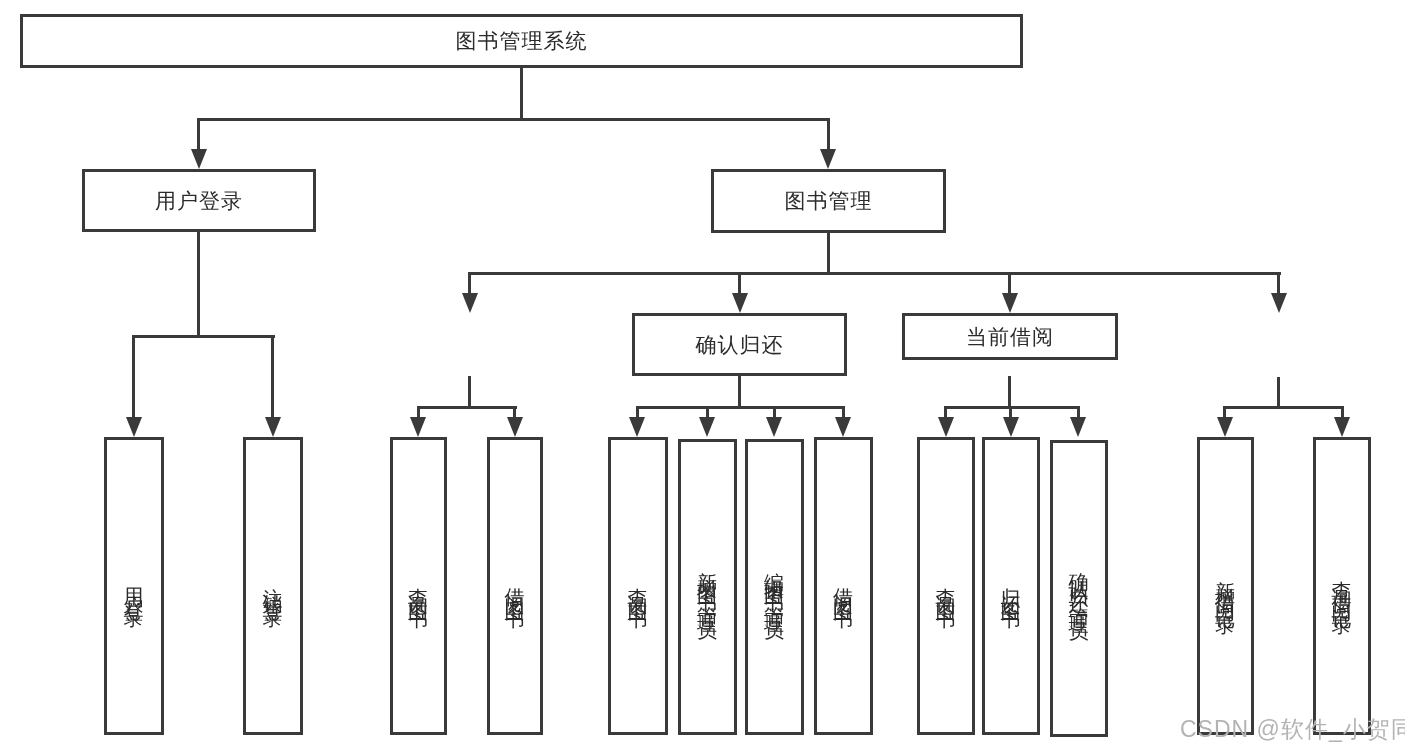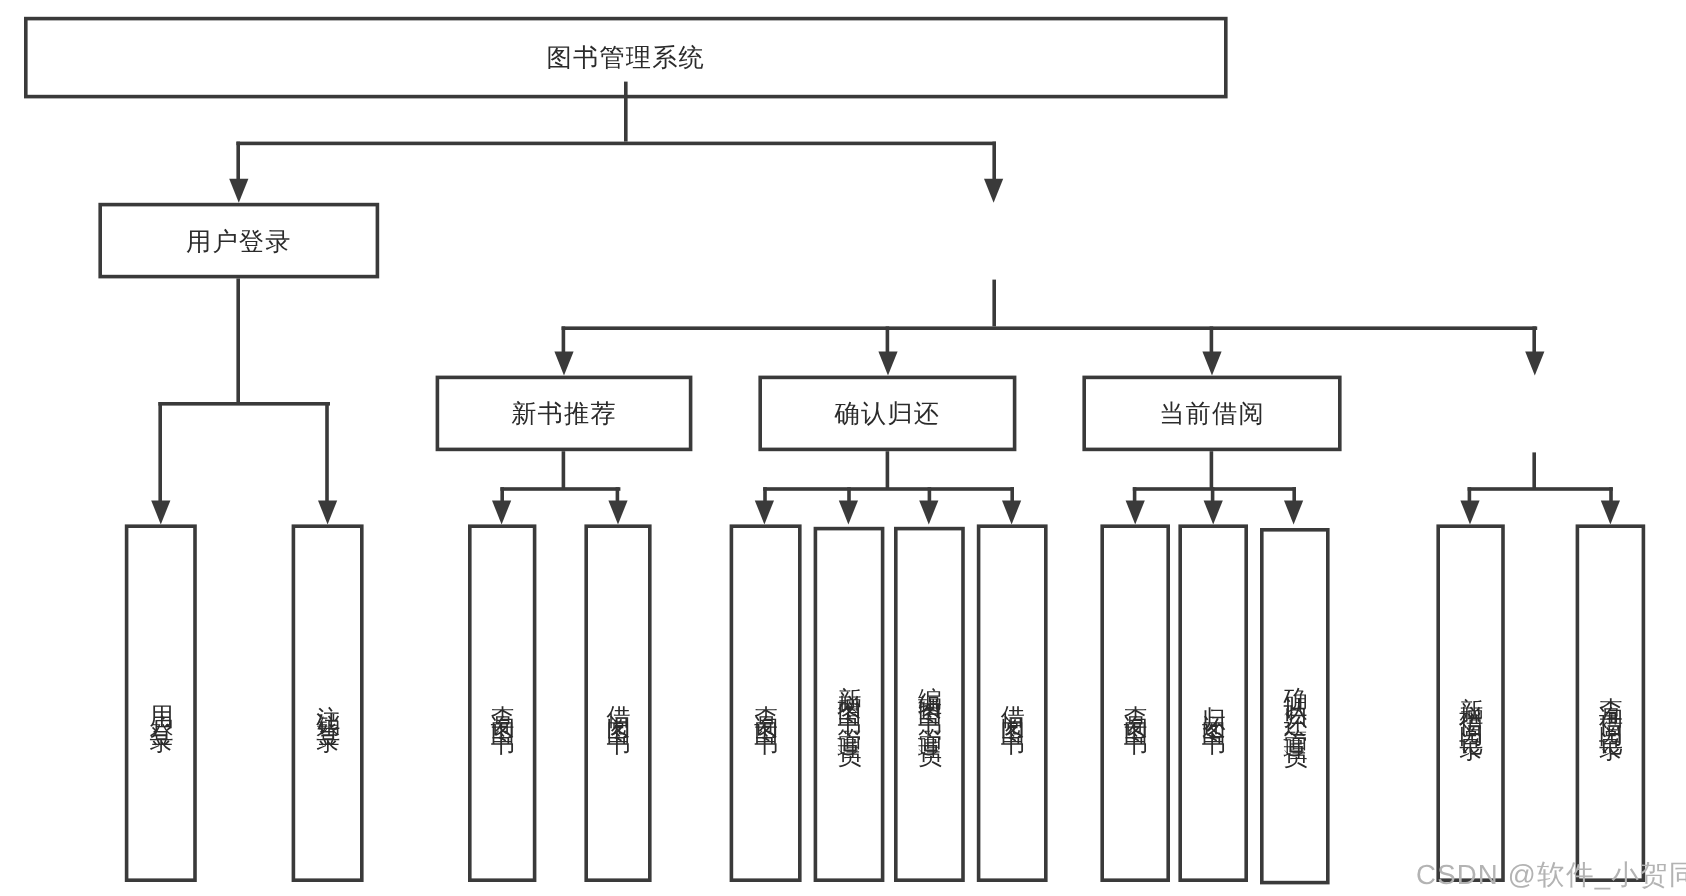--- a/index.html
+++ b/index.html
@@ -27,61 +27,61 @@
   .watermark{
     position:absolute;left:1180px;top:714px;z-index:5;white-space:nowrap;
     font-size:23px;color:var(--wm,#b3b3b3);letter-spacing:1px;
   }
 </style>
 </head>
 <body>
 
 <div class="stage">
 
-  <div class="box" style="left:20px;top:14px;width:1003px;height:68px">
+  <div class="box" style="left:20px;top:14px;width:1003px;height:54px">
     <span class="htext">图书管理系统</span>
   </div>
 
   <div class="vline" style="left:520px;top:68px;height:50px"></div>
 
   <div class="hline" style="left:197px;top:118px;width:633px"></div>
   <div class="vline" style="left:197px;top:118px;height:33px"></div>
   <div class="arrow" style="left:191px;top:149px"></div>
   <div class="vline" style="left:827px;top:118px;height:33px"></div>
   <div class="arrow" style="left:820px;top:149px"></div>
 
   <div class="box" style="left:82px;top:169px;width:234px;height:63px">
     <span class="htext">用户登录</span>
+  </div>
+  <div class="box" style="left:711px;top:169px;width:235px;height:64px">
+    <span class="htext">图书管理</span>
   </div>
 
   <div class="vline" style="left:197px;top:232px;height:103px"></div>
   <div class="hline" style="left:132px;top:335px;width:143px"></div>
   <div class="vline" style="left:132px;top:335px;height:84px"></div>
   <div class="arrow" style="left:126px;top:417px"></div>
   <div class="vline" style="left:271px;top:335px;height:84px"></div>
   <div class="arrow" style="left:265px;top:417px"></div>
 
   <div class="vline" style="left:827px;top:233px;height:39px"></div>
   <div class="hline" style="left:468px;top:272px;width:813px"></div>
   <div class="vline" style="left:468px;top:272px;height:23px"></div>
   <div class="arrow" style="left:462px;top:293px"></div>
   <div class="vline" style="left:738px;top:272px;height:23px"></div>
   <div class="arrow" style="left:732px;top:293px"></div>
   <div class="vline" style="left:1008px;top:272px;height:23px"></div>
   <div class="arrow" style="left:1002px;top:293px"></div>
   <div class="vline" style="left:1277px;top:272px;height:23px"></div>
   <div class="arrow" style="left:1271px;top:293px"></div>
 
-  <div class="box" style="left:363px;top:313px;width:214px;height:63px">
-    <span class="htext">新书推荐</span>
-  </div>
   <div class="box" style="left:632px;top:313px;width:215px;height:63px">
     <span class="htext">确认归还</span>
   </div>
-  <div class="box" style="left:902px;top:313px;width:216px;height:63px">
+  <div class="box" style="left:902px;top:313px;width:216px;height:47px">
     <span class="htext">当前借阅</span>
   </div>
 
   <div class="vline" style="left:468px;top:376px;height:31px"></div>
   <div class="hline" style="left:417px;top:406px;width:100px"></div>
   <div class="vline" style="left:417px;top:406px;height:13px"></div>
   <div class="arrow" style="left:410px;top:417px"></div>
   <div class="vline" style="left:513px;top:406px;height:13px"></div>
   <div class="arrow" style="left:507px;top:417px"></div>
 

